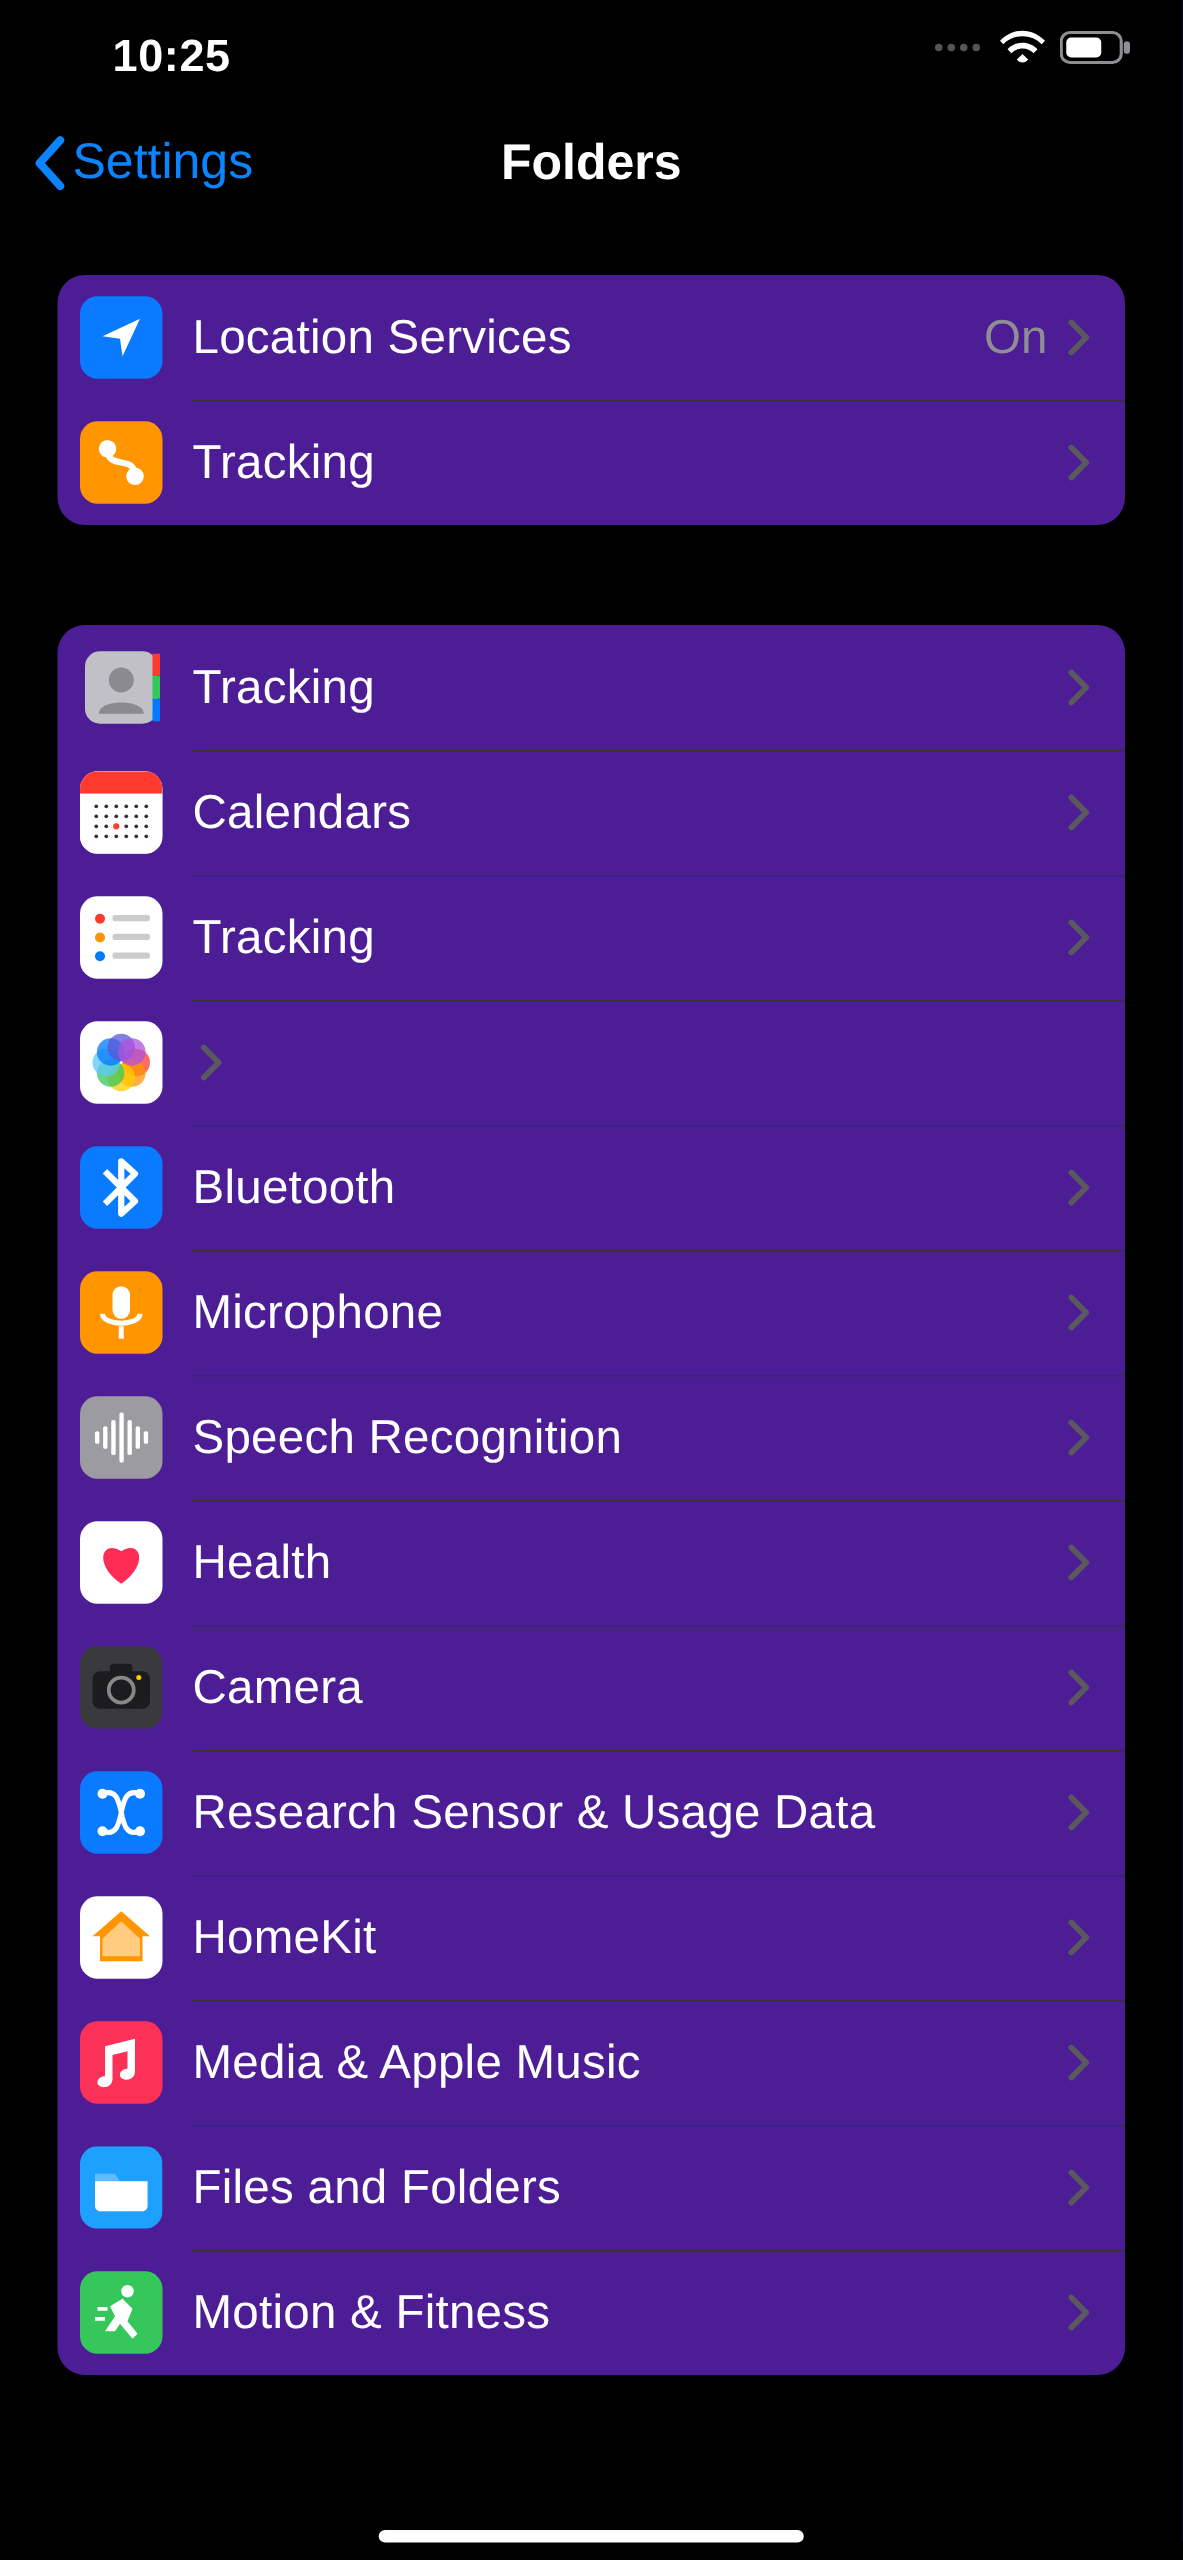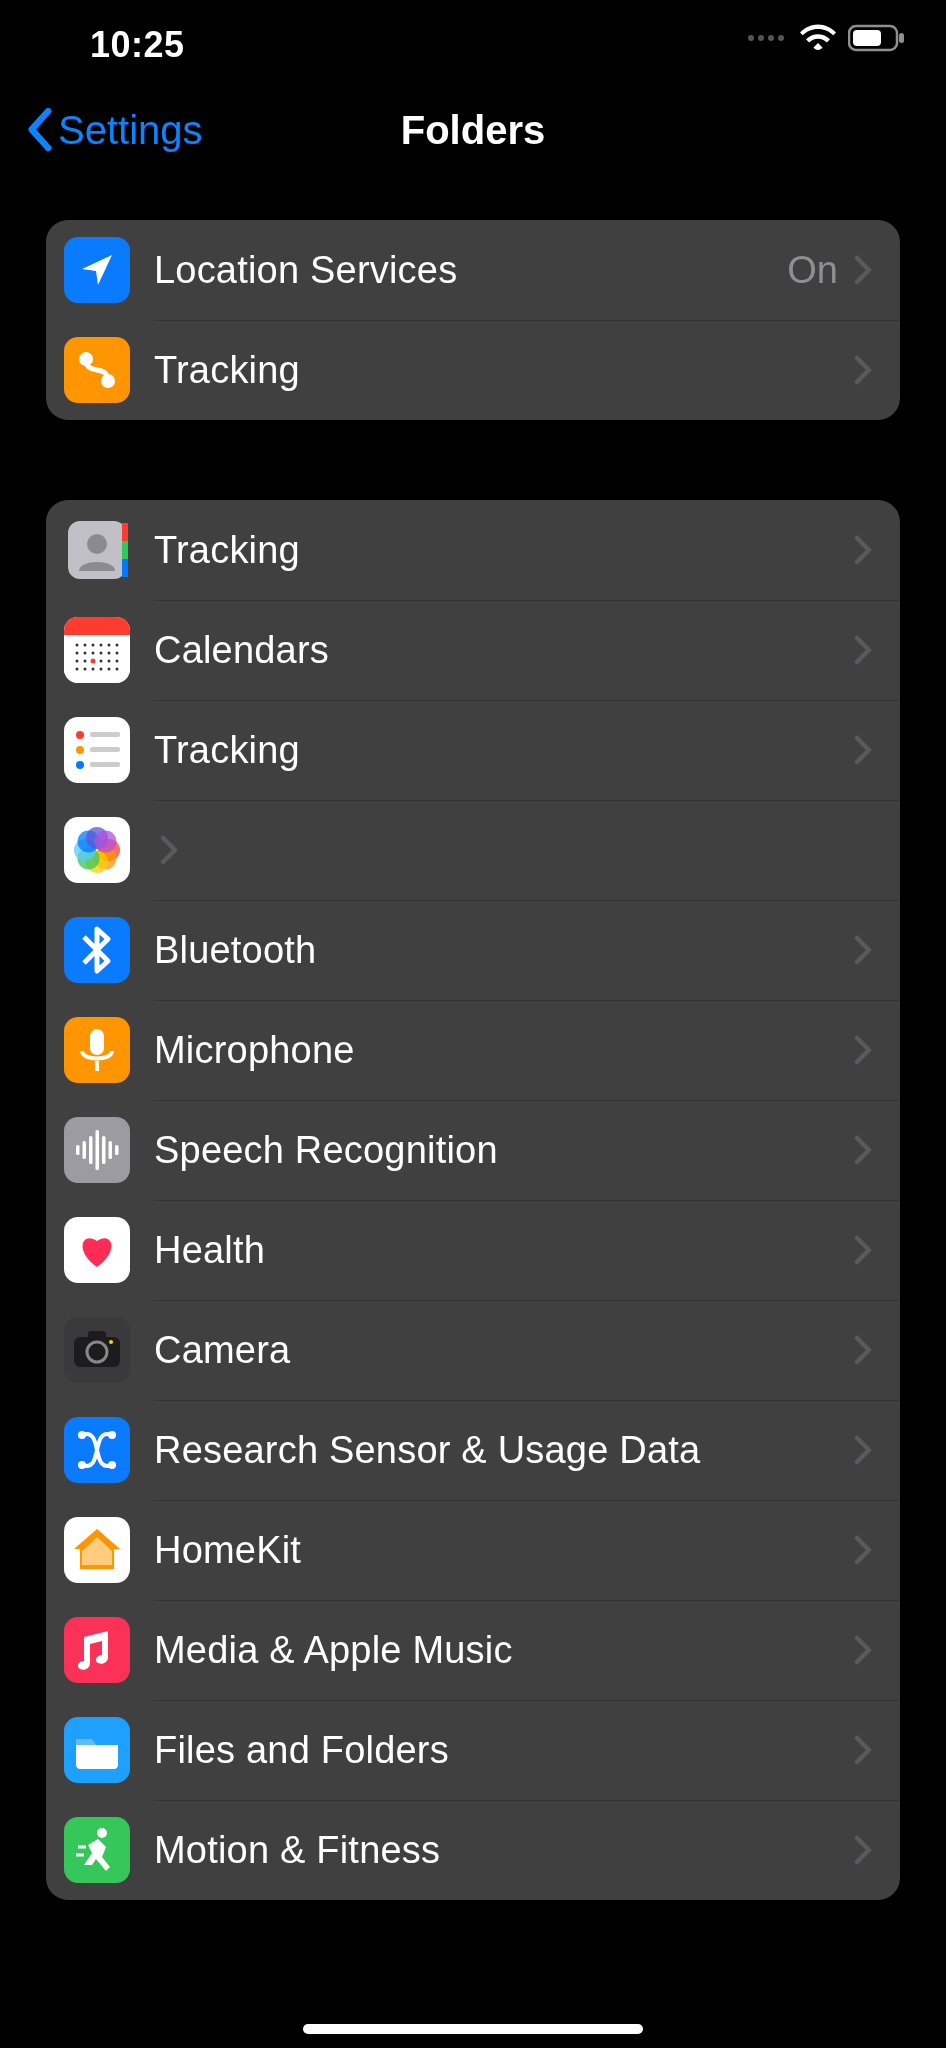--- a/index.html
+++ b/index.html
@@ -43,35 +43,35 @@
     justify-content: center;
     position: relative;
     height: 100px;
   }
   .back {
     position: absolute;
     left: 26px;
     top: 50%;
     transform: translateY(-50%);
     display: flex;
-    align-items: flex-start;
+    align-items: center;
     color: #0a84ff;
     font-size: 40px;
     gap: 6px;
   }
   .back svg { width: 26px; height: 44px; }
   .title {
     font-size: 40px;
     font-weight: 600;
   }
   .content {
     padding: 40px 46px 0 46px;
   }
   .group {
-    background: #404040;
+    background: #4c1d95;
     border-radius: 22px;
     overflow: hidden;
     margin-bottom: 80px;
   }
   .row {
     display: flex;
     align-items: center;
     min-height: 100px;
     padding: 0 28px 0 18px;
     position: relative;

